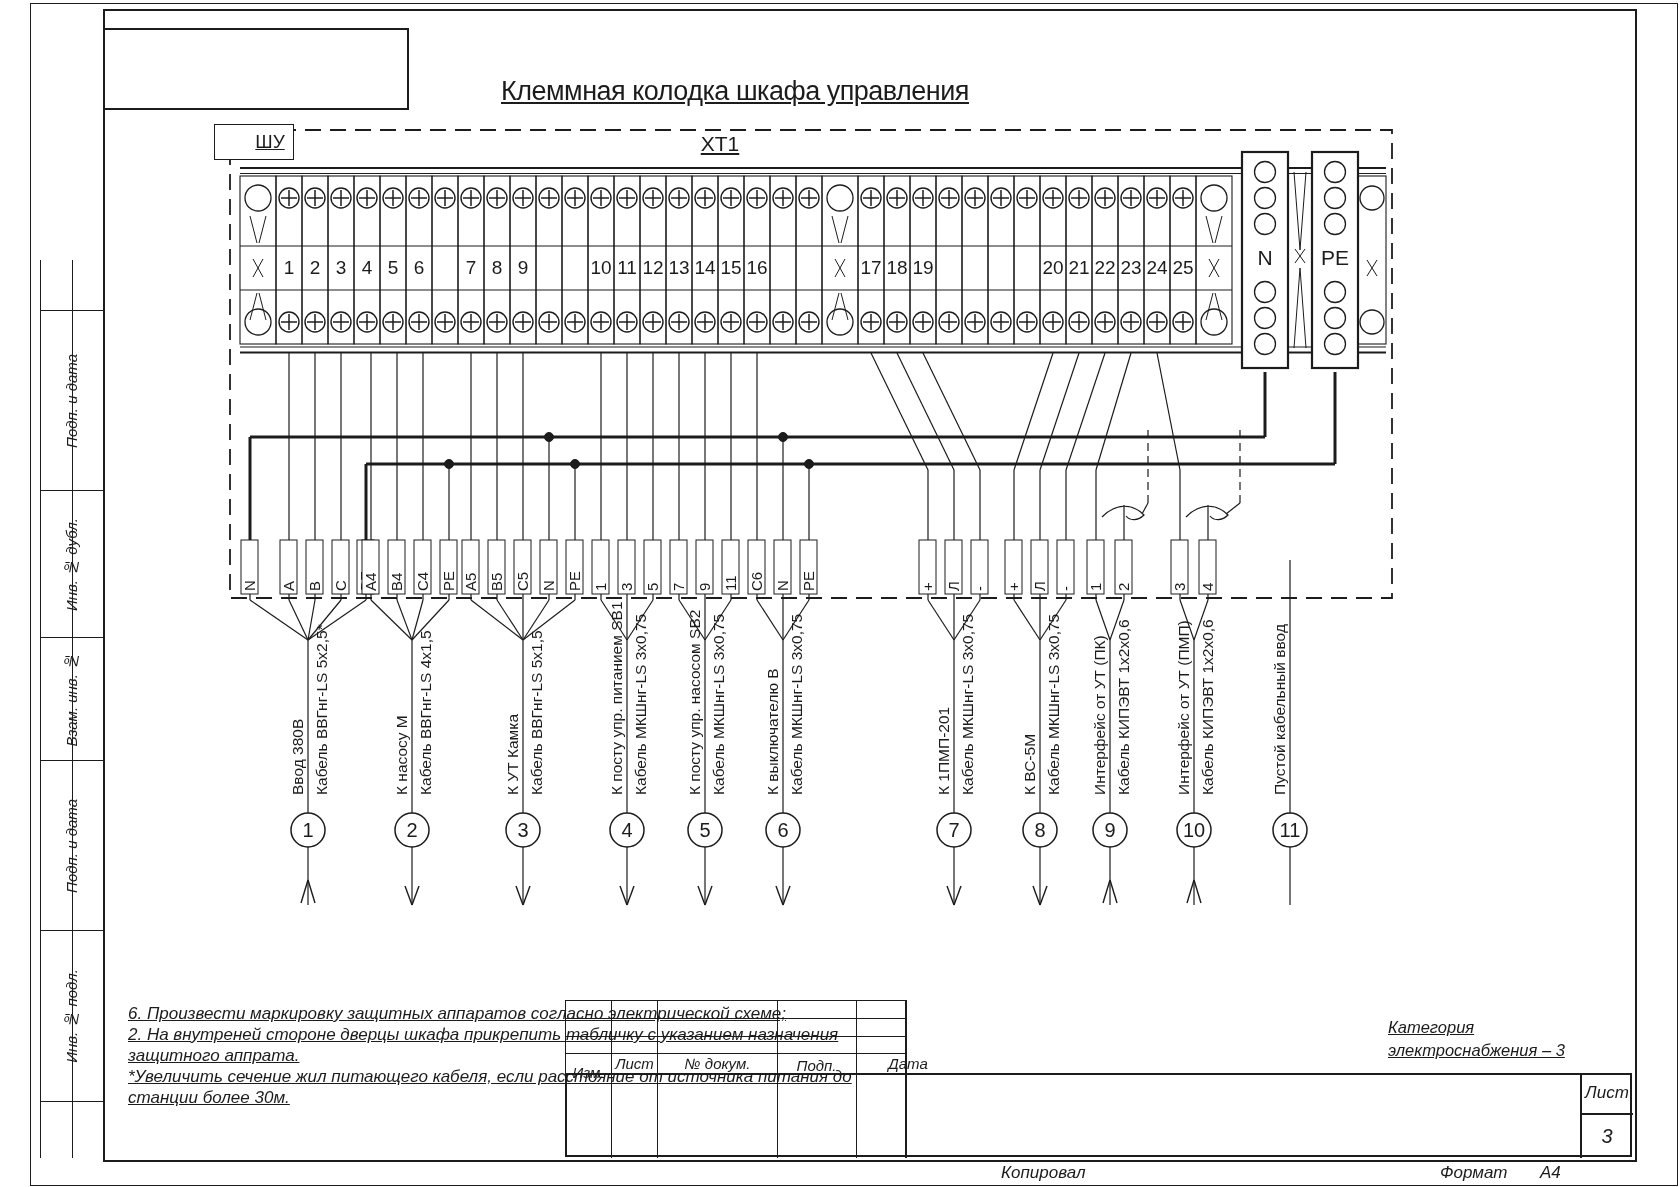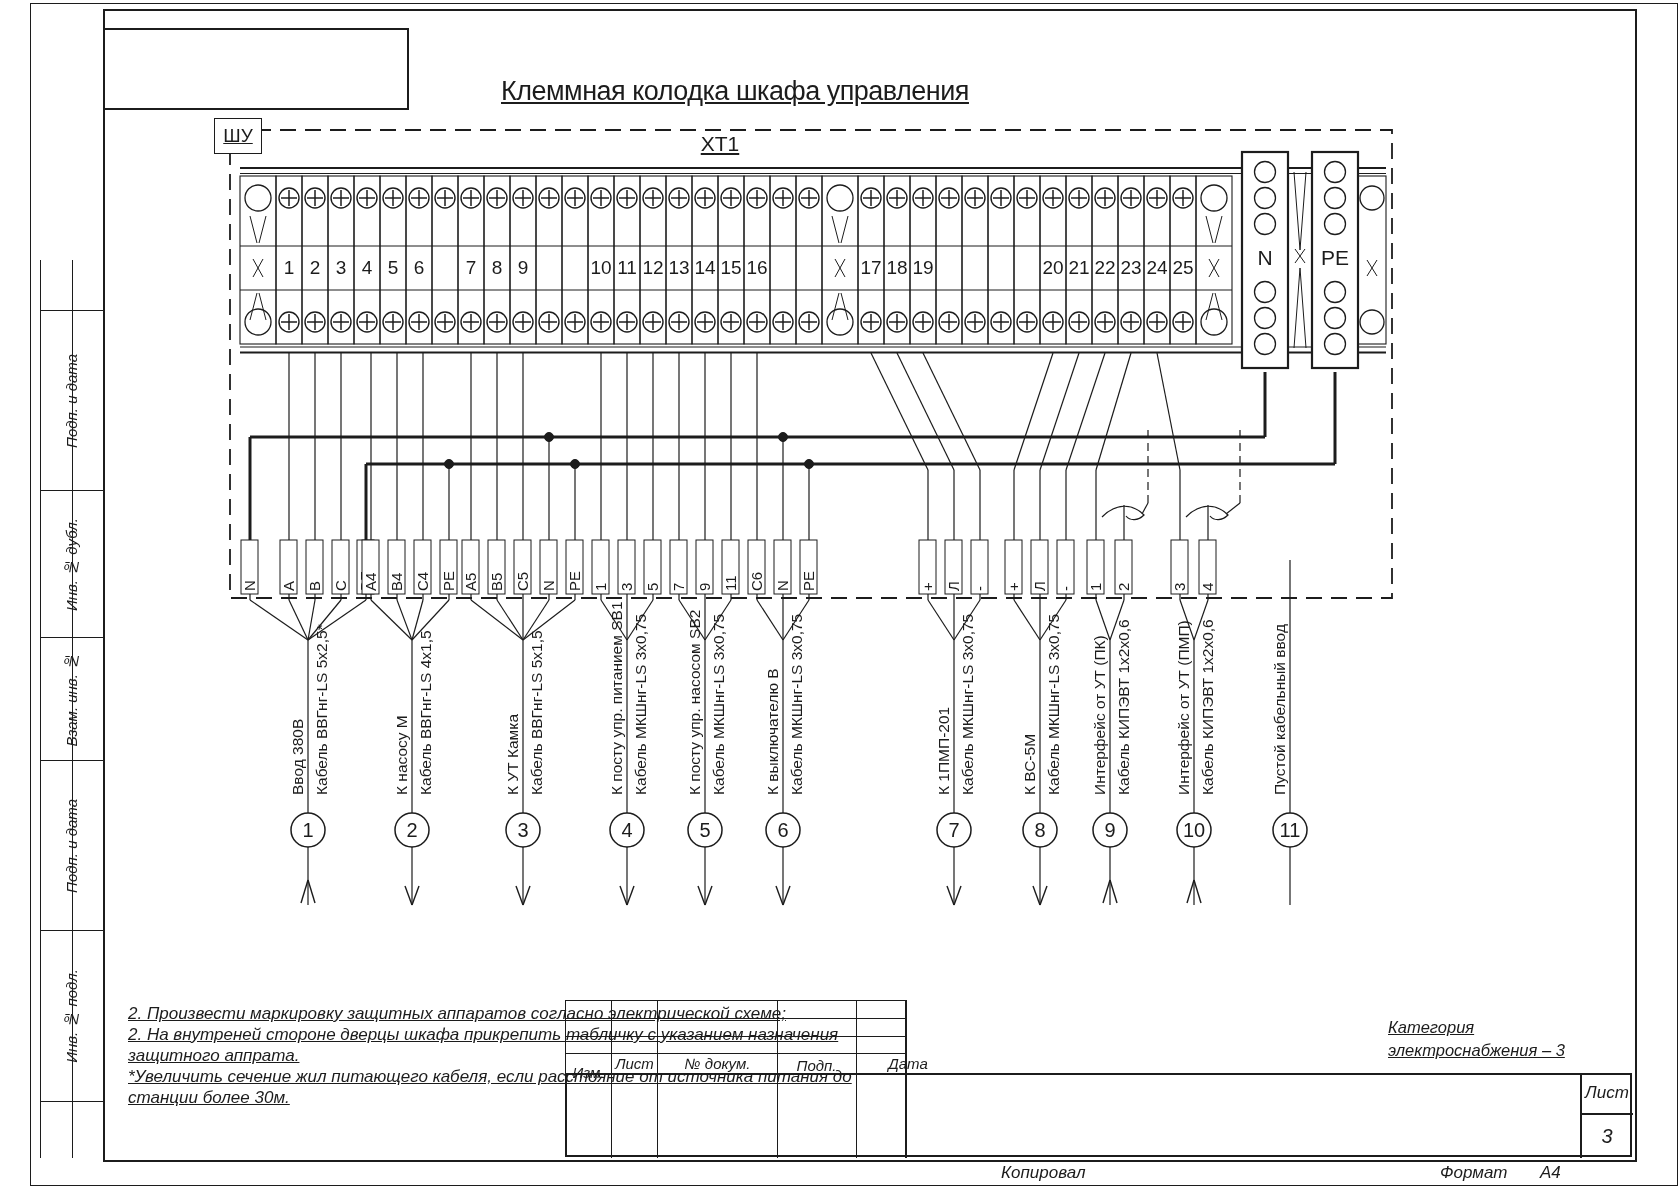--- a/index.html
+++ b/index.html
@@ -5,22 +5,22 @@
   html,body{margin:0;padding:0;background:#fff;}
   .page{position:relative;width:1680px;height:1187px;background:#fff;overflow:hidden;
         font-family:"Liberation Sans",sans-serif;color:#1c1c1c;}
   .abs{position:absolute;}
   .z2{z-index:2;text-decoration:underline;}
   #diagram{position:absolute;left:0;top:0;z-index:1;}
   .outer-border{left:30px;top:3px;width:1646px;height:1181px;border:1.5px solid #1c1c1c;}
   .main-frame{left:103px;top:9px;width:1530px;height:1149px;border:2.5px solid #1c1c1c;}
   .corner-box{left:103px;top:28px;width:302px;height:78px;border:2.5px solid #1c1c1c;background:#fff;}
   .title{left:430px;top:76px;width:610px;text-align:center;font-size:27px;letter-spacing:-0.5px;background:#fff;}
-  .shu{left:214px;top:118px;width:46px;height:34px;border:1.6px solid #1c1c1c;background:#fff;
-       text-align:center;line-height:34px;font-size:19px;}
+  .shu{left:214px;top:124px;width:46px;height:34px;border:1.6px solid #1c1c1c;background:#fff;
+       text-align:center;line-height:34px;font-size:19px;padding-left:32px;}
   .xt1{left:690px;top:132px;width:60px;text-align:center;font-size:21px;background:#fff;}
   .notes{left:128px;top:1003px;width:760px;font-style:italic;font-size:17px;line-height:21px;}
   .pnotes{left:1388px;top:1016px;width:240px;font-style:italic;font-size:16.5px;line-height:23px;}
   .mline{background:#1c1c1c;}
   .mcell{display:flex;align-items:center;justify-content:center;border-top:1.3px solid #1c1c1c;}
   .mcell span{writing-mode:vertical-rl;transform:rotate(180deg);font-style:italic;font-size:15px;white-space:nowrap;}
   .tb-thick{border:2.3px solid #1c1c1c;}
   .tb-hdr{display:flex;align-items:center;justify-content:center;font-style:italic;font-size:15px;}
   .it{font-style:italic;}
   svg text{font-family:"Liberation Sans",sans-serif;fill:#1c1c1c;}
@@ -731,21 +731,21 @@
       <circle cx="549" cy="437" r="4.5" fill="#1c1c1c" stroke="#1c1c1c" stroke-width="1"></circle>
       <circle cx="783" cy="437" r="4.5" fill="#1c1c1c" stroke="#1c1c1c" stroke-width="1"></circle>
       <circle cx="449" cy="464" r="4.5" fill="#1c1c1c" stroke="#1c1c1c" stroke-width="1"></circle>
       <circle cx="575" cy="464" r="4.5" fill="#1c1c1c" stroke="#1c1c1c" stroke-width="1"></circle>
       <circle cx="809" cy="464" r="4.5" fill="#1c1c1c" stroke="#1c1c1c" stroke-width="1"></circle>
     </svg>
 
   <div class="abs shu z2">ШУ</div>
 
   <div class="abs notes z2">
-    <div>2. Произвести маркировку защитных аппаратов согласно электрической схеме;</div>
+    <div>6. Произвести маркировку защитных аппаратов согласно электрической схеме;</div>
     <div>2. На внутреней стороне дверцы шкафа прикрепить табличку с указанием назначения защитного аппрата.</div>
     <div>*Увеличить сечение жил питающего кабеля, если расстояние от источника питания до станции более 30м.</div>
   </div>
   <div class="abs pnotes z2">
     <div>Категория электроснабжения – 3</div>
   </div>
 
   <div class="abs" style="left:565px;top:1000px;width:340px;height:73px;border:1.3px solid #1c1c1c;"></div>
   <div class="abs mline" style="left:565px;top:1018px;width:340px;height:1px;"></div>
   <div class="abs mline" style="left:565px;top:1036px;width:340px;height:1px;"></div>

